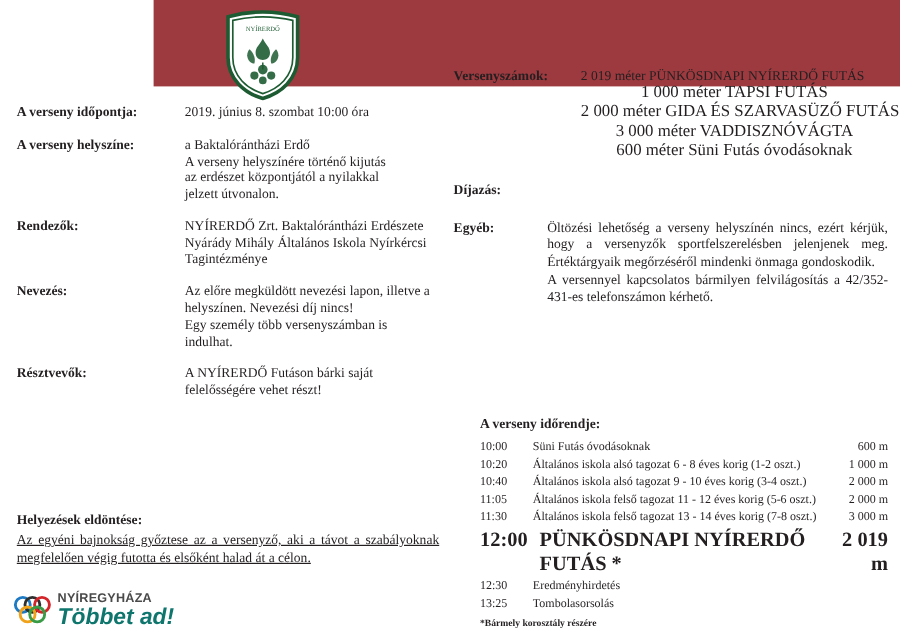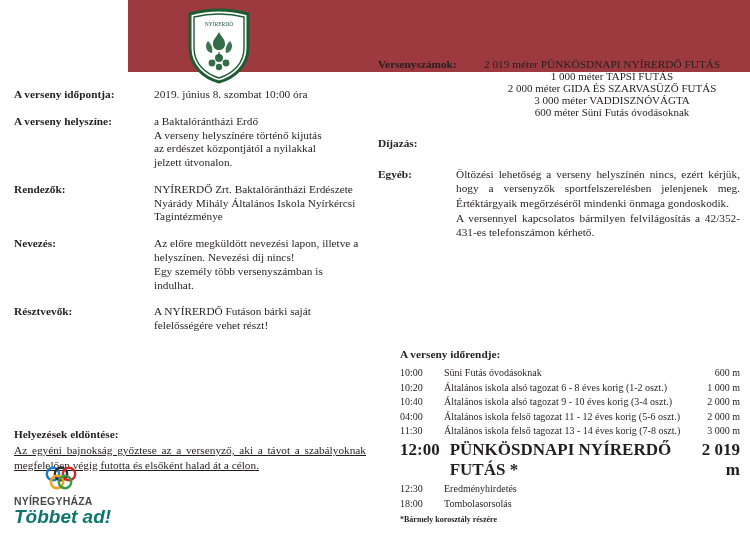--- a/index.html
+++ b/index.html
@@ -62,21 +62,21 @@
   }
   .row .val {
     font-size: 11.3px;
     flex: 1 1 auto;
   }
   .row .val div { margin: 0; }
 
   .rowr { display: flex; margin-bottom: 16px; line-height: 1.3; }
   .rowr .lbl { font-weight: bold; font-size: 11.3px; width: 78px; flex: 0 0 78px; }
   .rowr .val { font-size: 11.3px; flex: 1 1 auto; text-align: justify; }
-  .dist-list { font-size: 11px; }
+  .dist-list { font-size: 14px; }
   .dist-list div { white-space: pre; }
   .dist-head { display: flex; }
   .dist-head .lbl { font-weight: bold; font-size: 11.3px; flex: 0 0 106px; }
   .dist-head .first { font-size: 11.3px; }
   .dist-rest { margin-left: 106px; }
   .dist-rest div { text-align: center; }
 
   
   .hely {
     position: absolute;
@@ -109,21 +109,20 @@
   .sched-row.big .t { font-weight: bold; }
   .sched-note { font-size: 8px; font-weight: bold; margin-top: 6px; }
 
   
   .footer {
     position: absolute;
     left: 10px;
     bottom: 8px;
     display: flex;
     align-items: center;
-    flex-direction: column;
   }
   .footer .rings { width: 34px; height: 34px; flex: 0 0 34px; }
   .footer .ftext { margin-left: 4px; line-height: 1; }
   .footer .f1 {
     font-family: "Liberation Sans", sans-serif;
     font-weight: bold;
     font-size: 10.5px;
     color: #4a4a4a;
     letter-spacing: 0.2px;
   }
@@ -254,41 +253,41 @@
     <div class="t">10:20</div>
     <div class="d">Általános iskola alsó tagozat 6 - 8 éves korig (1-2 oszt.)</div>
     <div class="m">1 000 m</div>
   </div>
   <div class="sched-row">
     <div class="t">10:40</div>
     <div class="d">Általános iskola alsó tagozat 9 - 10 éves korig (3-4 oszt.)</div>
     <div class="m">2 000 m</div>
   </div>
   <div class="sched-row">
-    <div class="t">04:00</div>
+    <div class="t">11:05</div>
     <div class="d">Általános iskola felső tagozat 11 - 12 éves korig (5-6 oszt.)</div>
     <div class="m">2 000 m</div>
   </div>
   <div class="sched-row">
     <div class="t">11:30</div>
     <div class="d">Általános iskola felső tagozat 13 - 14 éves korig (7-8 oszt.)</div>
     <div class="m">3 000 m</div>
   </div>
   <div class="sched-row big">
     <div class="t">12:00</div>
     <div class="d">PÜNKÖSDNAPI NYÍRERDŐ FUTÁS *</div>
     <div class="m">2 019 m</div>
   </div>
   <div class="sched-row">
     <div class="t">12:30</div>
     <div class="d">Eredményhirdetés</div>
     <div class="m"></div>
   </div>
   <div class="sched-row">
-    <div class="t">18:00</div>
+    <div class="t">13:25</div>
     <div class="d">Tombolasorsolás</div>
     <div class="m"></div>
   </div>
 
   <div class="sched-note">*Bármely korosztály részére</div>
 </div>
 
 <div class="footer">
   <div class="rings">
     <svg viewBox="0 0 34 34" width="34" height="34">

